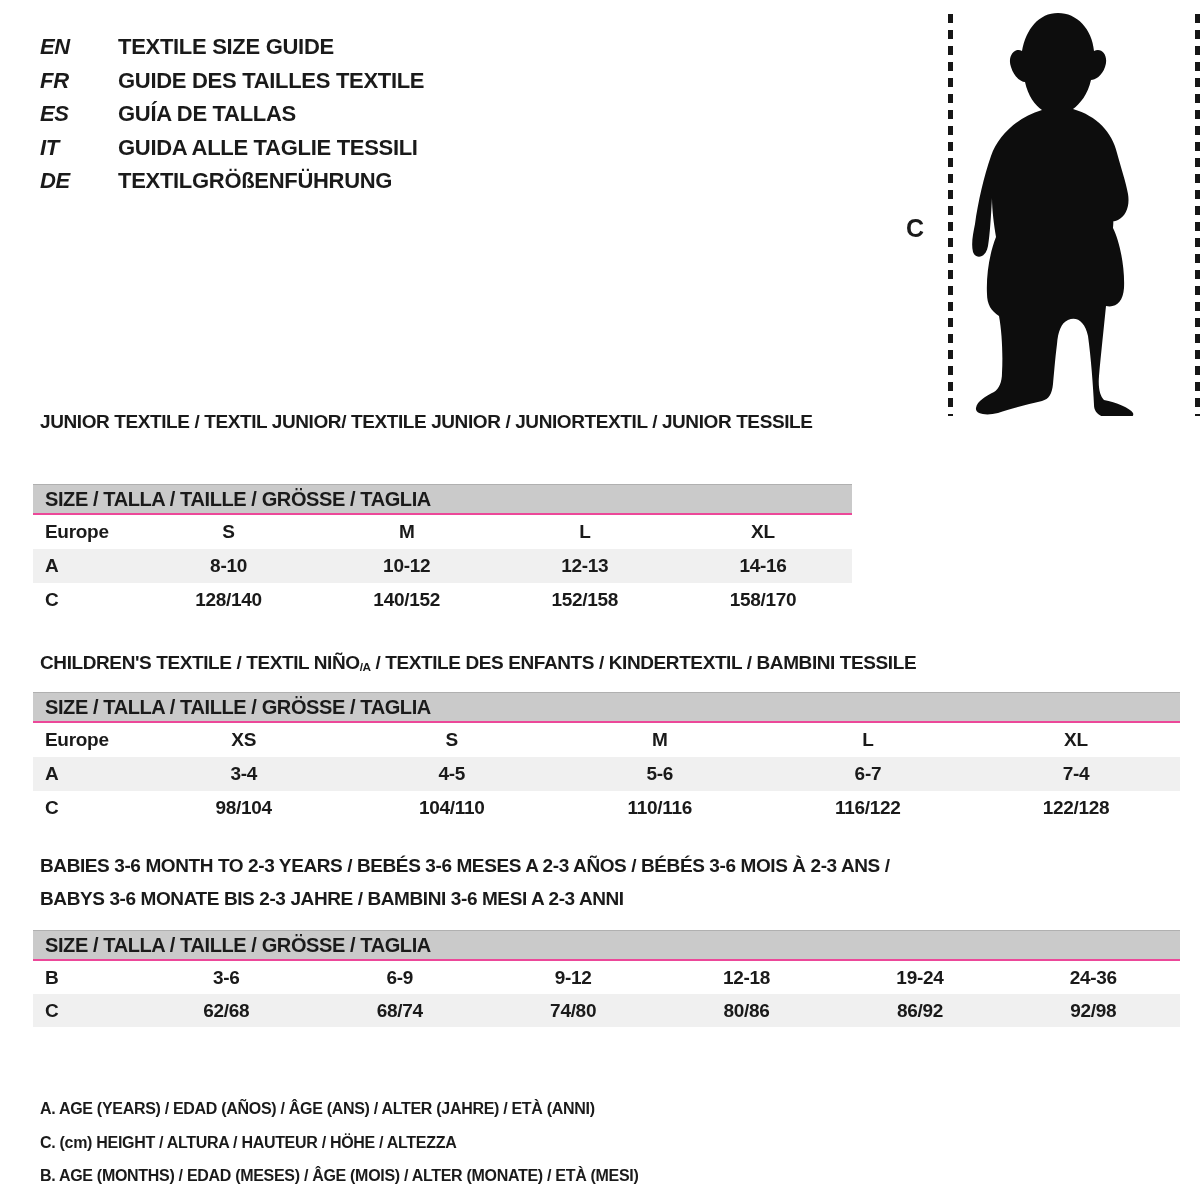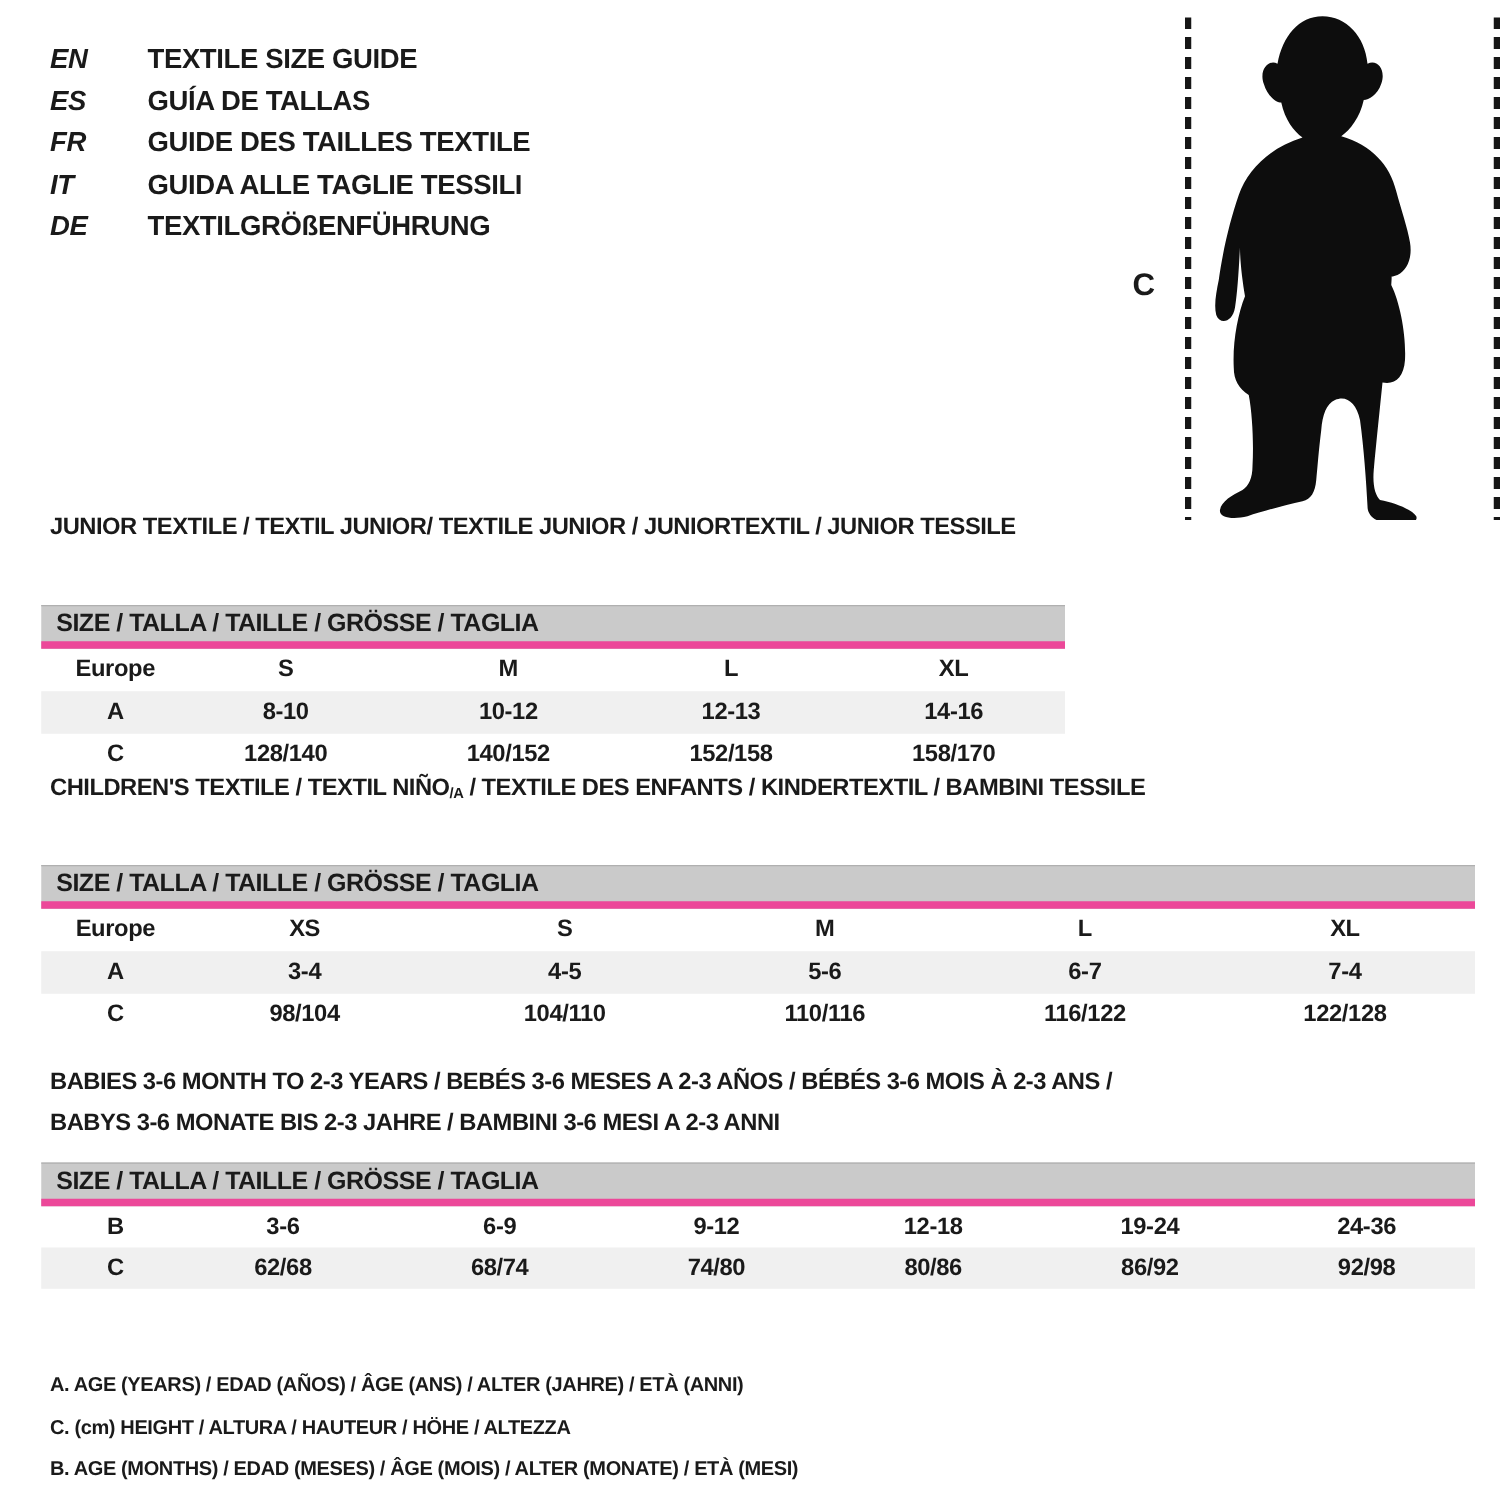--- a/index.html
+++ b/index.html
@@ -18,49 +18,49 @@
     background:repeating-linear-gradient(to bottom,#161616 0 9px,transparent 9px 16px);}
   .measure-line.left{left:948px;}
   .measure-line.right{left:1195px;}
   .measure-label{left:906px;top:214px;font-size:25px;}
   .figure-wrap{left:958px;top:10px;width:192px;height:406px;}
   
   .sec-heading{font-size:19px;letter-spacing:-0.4px;white-space:nowrap;line-height:24px;}
   .sub{font-size:0.62em;position:relative;top:0.18em;}
   
   .size-table{left:33px;}
-  .size-bar{background:#cacaca;border-top:1px solid #b0b0b0;border-bottom:6px solid #ec4899;
+  .size-bar{background:#cacaca;border-top:1px solid #b0b0b0;border-bottom:2px solid #ec4899;
     height:28px;line-height:28px;padding-left:12px;font-size:20px;letter-spacing:-0.4px;white-space:nowrap;}
   .t-row{display:grid;align-items:center;font-size:19px;letter-spacing:-0.3px;}
   .t-row.cols4{grid-template-columns:13% repeat(4,1fr);}
   .t-row.cols5{grid-template-columns:9.3% repeat(5,1fr);}
   .t-row.cols6{grid-template-columns:9.3% repeat(6,1fr);}
   .t-row{height:34px;}
   .t-row.short{height:33px;}
-  .t-row .row-label{padding-left:12px;text-align:center;}
+  .t-row .row-label{padding-left:12px;text-align:left;}
   .t-row .cell{text-align:center;}
   .t-row.shaded{background:#f0f0f0;}
   
   .legend{left:40px;top:1092px;font-size:16px;line-height:33.5px;letter-spacing:-0.3px;white-space:nowrap;}
 </style>
 </head>
 <body>
 
 <div class="abs lang-block">
   <div class="lang-row">
     <span class="lang-code">EN</span>
     <span class="lang-title">TEXTILE SIZE GUIDE</span>
   </div>
   <div class="lang-row">
+    <span class="lang-code">FR</span>
+    <span class="lang-title">GUIDE DES TAILLES TEXTILE</span>
+  </div>
+  <div class="lang-row">
     <span class="lang-code">ES</span>
     <span class="lang-title">GUÍA DE TALLAS</span>
-  </div>
-  <div class="lang-row">
-    <span class="lang-code">FR</span>
-    <span class="lang-title">GUIDE DES TAILLES TEXTILE</span>
   </div>
   <div class="lang-row">
     <span class="lang-code">IT</span>
     <span class="lang-title">GUIDA ALLE TAGLIE TESSILI</span>
   </div>
   <div class="lang-row">
     <span class="lang-code">DE</span>
     <span class="lang-title">TEXTILGRÖßENFÜHRUNG</span>
   </div>
 </div>
@@ -135,21 +135,21 @@
   </div>
   <div class="t-row cols4">
     <span class="row-label">C</span>
     <span class="cell">128/140</span>
     <span class="cell">140/152</span>
     <span class="cell">152/158</span>
     <span class="cell">158/170</span>
   </div>
 </div>
 
-<div class="abs sec-heading" style="left:40px;top:619px;"><span>CHILDREN'S TEXTILE / TEXTIL NIÑO</span><span class="sub">/A</span><span> / TEXTILE DES ENFANTS / KINDERTEXTIL / BAMBINI TESSILE</span></div>
+<div class="abs sec-heading" style="left:40px;top:651px;"><span>CHILDREN'S TEXTILE / TEXTIL NIÑO</span><span class="sub">/A</span><span> / TEXTILE DES ENFANTS / KINDERTEXTIL / BAMBINI TESSILE</span></div>
 <div class="abs size-table" style="top:692px;width:1147px;">
   <div class="size-bar">SIZE / TALLA / TAILLE / GRÖSSE / TAGLIA</div>
   <div class="t-row cols5">
     <span class="row-label">Europe</span>
     <span class="cell">XS</span>
     <span class="cell">S</span>
     <span class="cell">M</span>
     <span class="cell">L</span>
     <span class="cell">XL</span>
   </div>

